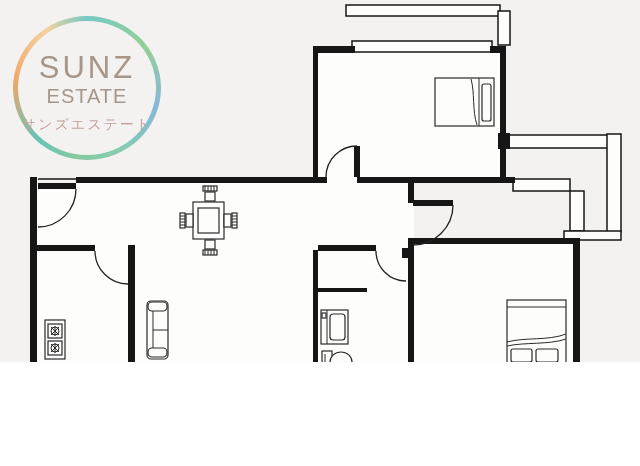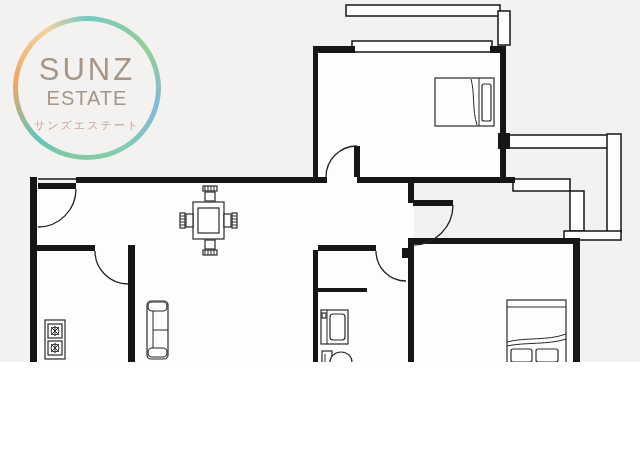--- a/index.html
+++ b/index.html
@@ -26,21 +26,21 @@
       #74cac3 0deg, #95cf96 55deg, #84b8da 105deg, #86ccb2 150deg,
       #84cba0 190deg, #67c3b8 225deg, #eda768 275deg, #f3d2a0 325deg, #74cac3 360deg);
   }
   .ring-inner{position:absolute;inset:5px;border-radius:50%;background:#f3f2f0;}
   .logo-text{
     position:absolute;inset:0;display:flex;flex-direction:column;
     align-items:center;justify-content:center;text-align:center;
   }
   .logo-l1{font-size:31px;letter-spacing:3px;color:#a59689;line-height:1.0;margin-top:10px;}
   .logo-l2{font-size:20px;letter-spacing:1px;color:#a59689;line-height:1.35;}
-  .logo-sub{font-size:11px;letter-spacing:2px;color:#c7a29b;margin-top:6px;}
+  .logo-sub{font-size:14px;letter-spacing:2px;color:#c7a29b;margin-top:6px;}
 </style>
 </head>
 <body>
 
 <div class="screen">
 
   <svg width="640" height="466" viewBox="0 0 640 466">
 
     <g>
       <rect class="fill" x="318" y="53" width="182" height="124"></rect>

